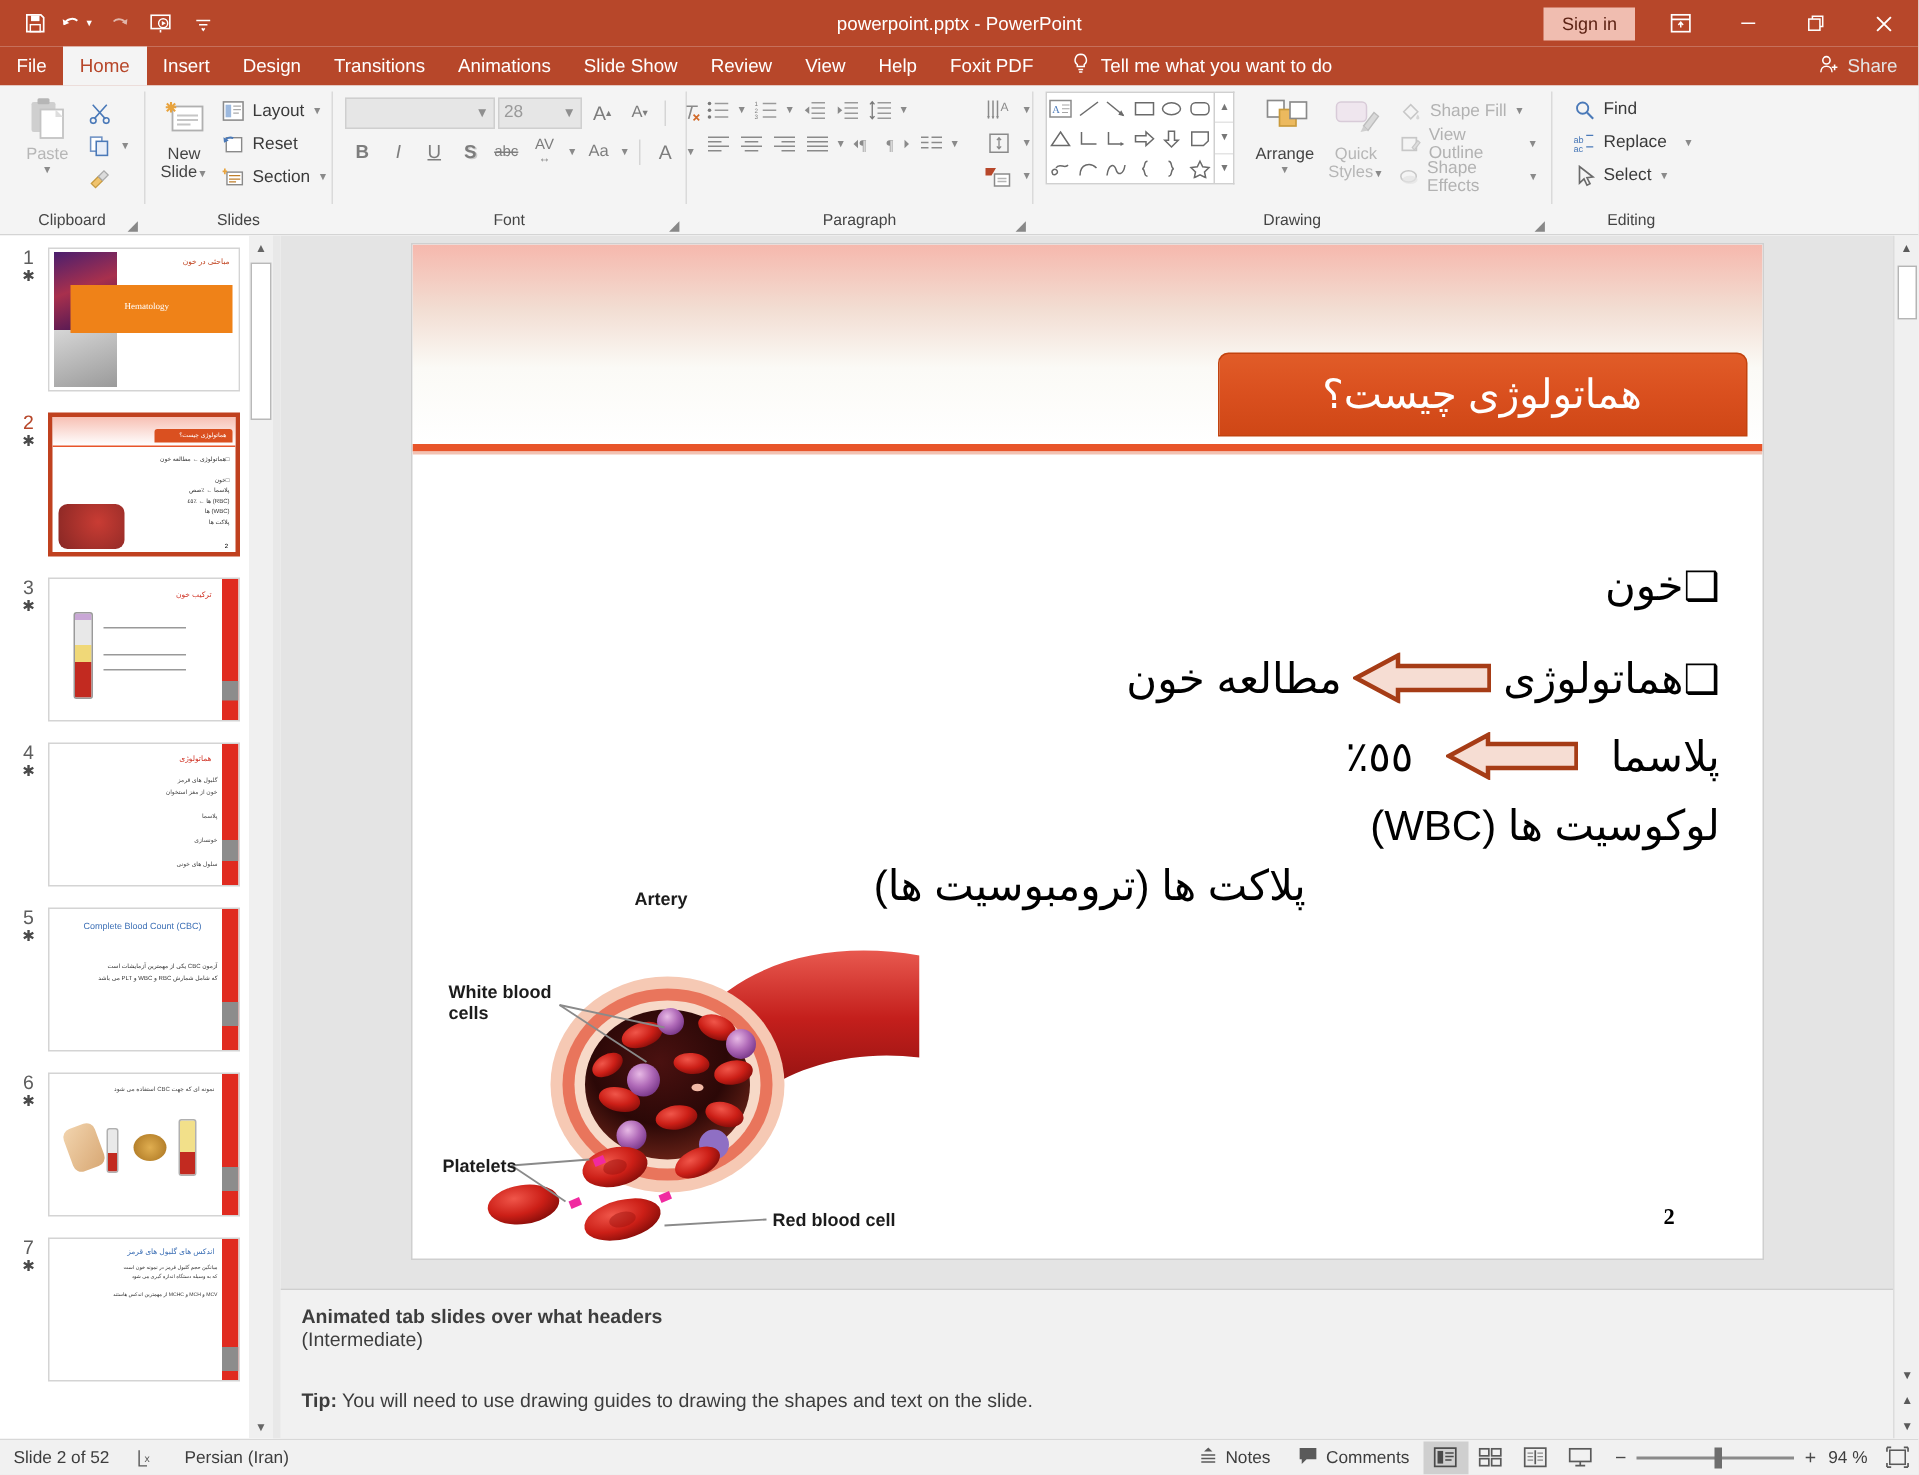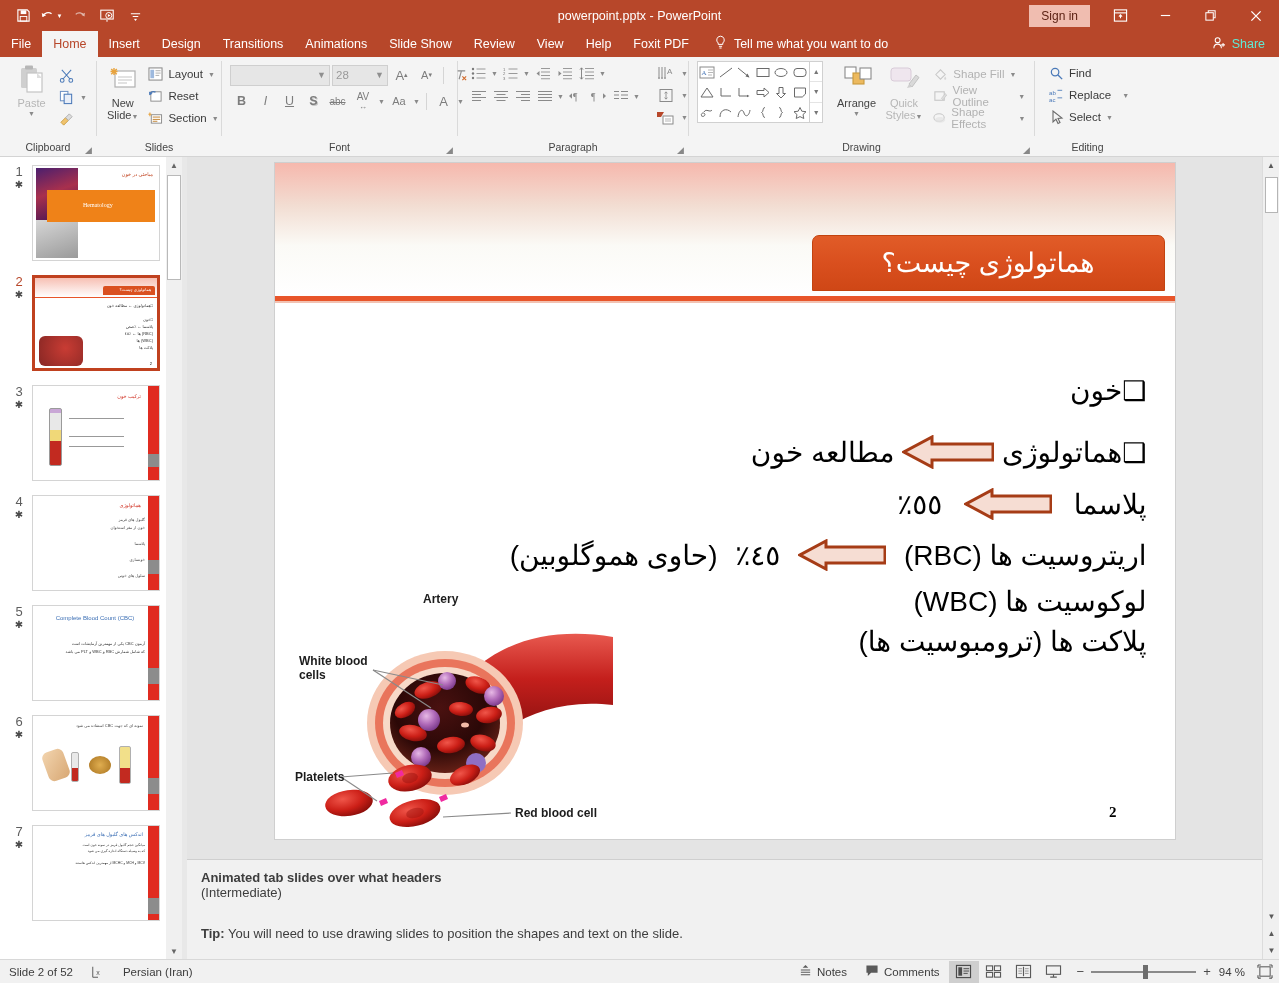--- a/index.html
+++ b/index.html
@@ -41,21 +41,21 @@
   
   .tabs {
     height: 26px; background: #b7472a; display: flex; align-items: stretch;
     flex: 0 0 26px; position: relative;
   }
   .tab {
     padding: 0 11px; display: flex; align-items: center; color: #fff; font-size: 12.5px;
   }
   .tab.active { background: #f4f4f4; color: #b7472a; }
   .tellme { display: flex; align-items: center; color: #fff; font-size: 12.5px; gap: 7px; padding-left: 14px; }
-  .share { margin-left: auto; display: flex; align-items: center; gap: 5px; color: #5eead4; font-size: 12.5px; padding-right: 14px; }
+  .share { margin-left: auto; display: flex; align-items: center; gap: 5px; color: #e5e5e5; font-size: 12.5px; padding-right: 14px; }
 
   
   .ribbon {
     flex: 0 0 100px; background: #f4f4f4; border-bottom: 1px solid #d4d4d4;
     display: flex; position: relative;
   }
   .rgroup { position: relative; display: flex; flex-direction: column; }
   .rgroup-body { flex: 1; display: flex; align-items: flex-start; padding: 4px 5px 0 5px; }
   .rgroup-label {
     height: 15px; font-size: 10.5px; color: #444; text-align: center; position: relative;
@@ -939,36 +939,26 @@
             <div class="bline" style="margin-top:14px;">
               <span>پلاسما</span>
               <span class="arrowshape" style="margin:0 14px;">
                 <svg width="88" height="32" viewBox="0 0 88 32">
                     <path d="M87 8 H28 V2 L2 16 L28 30 V24 H87 Z" fill="#f6ddd3" stroke="#a63c16" stroke-width="3"></path>
                   </svg>
               </span>
               <span class="pctl">٪٥٥</span>
             </div>
 
-            <div class="bline" style="margin-top:14px;">
-              <span>اریتروسیت ها (RBC)</span>
-              <span class="arrowshape" style="margin:0 10px;">
-                <svg width="88" height="32" viewBox="0 0 88 32">
-                    <path d="M87 8 H28 V2 L2 16 L28 30 V24 H87 Z" fill="#f6ddd3" stroke="#a63c16" stroke-width="3"></path>
-                  </svg>
-              </span>
-              <span class="pctl">٪٤٥</span>
-              <span style="margin-right:10px;">(حاوی هموگلوبین)</span>
-            </div>
 
             <div class="bline" style="margin-top:12px;">
               <span>لوکوسیت ها (WBC)</span>
             </div>
 
-            <div class="bline" style="margin-top:12px;">
+            <div class="bline" style="margin-top:12px;text-align:center;">
               <span>پلاکت ها (ترومبوسیت ها)</span>
             </div>
           </div>
 
           <div class="bloodimg">
             <svg width="320" height="250" viewBox="0 0 320 250">
               <defs>
                 <linearGradient id="vesselOuter" x1="0" y1="0" x2="0" y2="1">
                   <stop offset="0%" stop-color="#e8594f"></stop>
                     <stop offset="35%" stop-color="#c41f1c"></stop>
@@ -1042,21 +1032,21 @@
           </div>
 
           <div class="slidenum">2</div>
         </div>
       </div>
 
       <div class="notespane">
         <div class="notes-t1">Animated tab slides over what headers</div>
         <div class="notes-t2">(Intermediate)</div>
         <div class="notes-tip">
-          <b>Tip:</b><span> You will need to use drawing slides to position the shapes and text on the slide.</span>
+          <b>Tip:</b><span> You will need to use drawing guides to drawing the shapes and text on the slide.</span>
         </div>
       </div>
     </div>
 
     <div class="vscroll">
       <div class="vs-btn">▲</div>
       <div class="vs-thumb"></div>
       <div class="vs-bottom">
         <div class="vs-btn">▼</div>
         <div class="vs-btn">▲</div>

